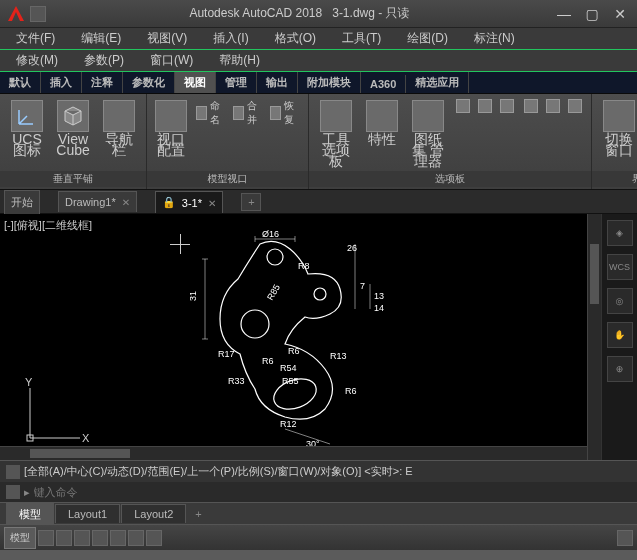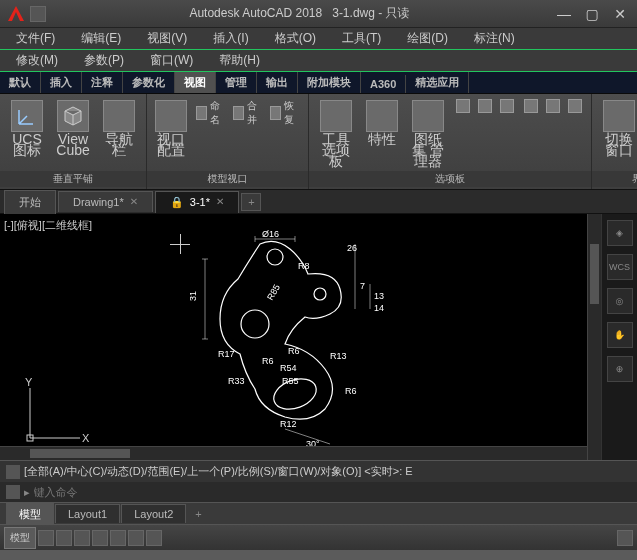--- a/index.html
+++ b/index.html
@@ -20,21 +20,21 @@
 .panel { border-right:1px solid #2a2a2a; padding:4px 6px 2px; display:flex; flex-direction:column; }
 .panel-body { flex:1; display:flex; gap:4px; align-items:flex-start; }
 .panel-title { text-align:center; font-size:10px; color:#bbb; padding:1px 0; background:#383838; margin:0 -6px; }
 .big-btn { width:42px; display:flex; flex-direction:column; align-items:center; gap:2px; padding:2px;}
 .big-btn .ic { width:32px; height:32px; background:#6a6a6a; border:1px solid #888; display:flex; align-items:center; justify-content:center;}
 .big-btn .lbl { font-size:14px; text-align:center; line-height:11px; }
 .sm-col { display:flex; flex-direction:row; gap:2px; }
 .sm-btn { display:flex; align-items:center; gap:3px; padding:1px 3px; font-size:10px;}
 .sm-ic { width:14px; height:14px; background:#777; border:1px solid #999;}
 .file-tabs { height:24px; background:#2b2b2b; display:flex; align-items:center; padding:0 4px; gap:0; border-bottom:1px solid #111;}
-.ftab { padding:4px 14px; background:#3a3a3a; border:1px solid #555; border-bottom:none; font-size:11px; color:#bbb; display:flex; align-items:flex-start; gap:6px; margin-right:2px;}
+.ftab { padding:4px 6px; background:#3a3a3a; border:1px solid #555; border-bottom:none; font-size:11px; color:#bbb; display:flex; align-items:flex-end; gap:6px; margin-right:18px;}
 .ftab.active { background:#1a1a1a; color:#fff;}
 .ftab .x { color:#888; font-size:10px;}
 .ftab-add { width:20px; height:18px; display:flex; align-items:center; justify-content:center; color:#888; border:1px solid #555; background:#3a3a3a;}
 .canvas-wrap { position:relative; height:246px; background:#000; display:flex;}
 .canvas { flex:1; position:relative; overflow:hidden;}
 .vctl { position:absolute; top:4px; left:4px; color:#ccc; font-size:11px;}
 .cursor-cross { position:absolute; top:30px; left:180px; }
 .cursor-cross:before,.cursor-cross:after{content:"";position:absolute;background:#ccc;}
 .cursor-cross:before{width:20px;height:1px;top:0;left:-10px;}
 .cursor-cross:after{width:1px;height:20px;top:-10px;left:0;}

